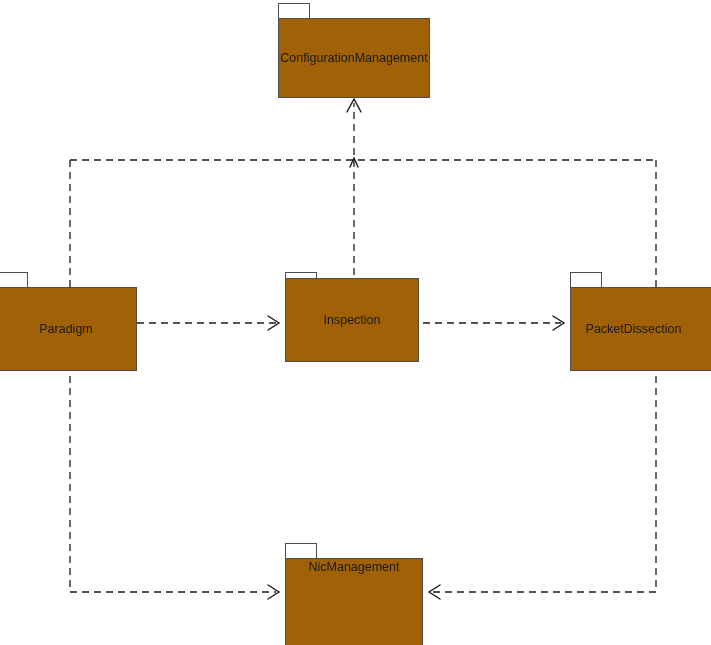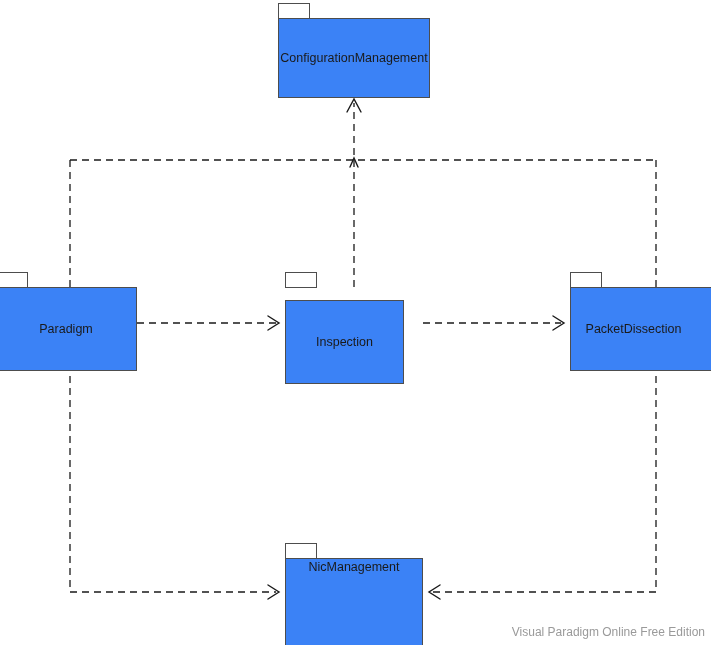--- a/index.html
+++ b/index.html
@@ -32,21 +32,21 @@
   .pkg-tab {
     position: absolute;
     box-sizing: border-box;
     border: 1px solid #4d4d4d;
     background: #ffffff;
   }
   .pkg-body {
     position: absolute;
     box-sizing: border-box;
     border: 1px solid #4d4d4d;
-    background: #3b82f6;
+    background: #a16207;
     display: flex;
     align-items: center;
     justify-content: center;
   }
   .pkg-label {
     font-family: "Liberation Sans", sans-serif;
     font-size: 12.5px;
     color: #1a1a1a;
     line-height: 1;
     white-space: nowrap;
@@ -112,34 +112,33 @@
 
   <div class="pkg">
     <div class="pkg-tab" style="left:-5px; top:272px; width:33px; height:16px;"></div>
     <div class="pkg-body" style="left:-5px; top:287px; width:142px; height:84px;">
       <span class="pkg-label">Paradigm</span>
     </div>
   </div>
 
   <div class="pkg">
     <div class="pkg-tab" style="left:285px; top:272px; width:32px; height:16px;"></div>
-    <div class="pkg-body" style="left:285px; top:300px; width:119px; height:84px;">
+    <div class="pkg-body" style="left:285px; top:278px; width:134px; height:84px;">
       <span class="pkg-label">Inspection</span>
     </div>
   </div>
 
   <div class="pkg">
     <div class="pkg-tab" style="left:570px; top:272px; width:32px; height:16px;"></div>
     <div class="pkg-body" style="left:570px; top:287px; width:146px; height:84px;">
       <span class="pkg-label" style="margin-right:19px;">PacketDissection</span>
     </div>
   </div>
 
   <div class="pkg">
     <div class="pkg-tab" style="left:285px; top:543px; width:32px; height:16px;"></div>
     <div class="pkg-body" style="left:285px; top:558px; width:138px; height:92px;">
       <span class="pkg-label" style="margin-bottom:74px;">NicManagement</span>
     </div>
   </div>
 
-  <div class="watermark">Visual Paradigm Online Free Edition</div>
 
 </div>
 
 </body></html>

